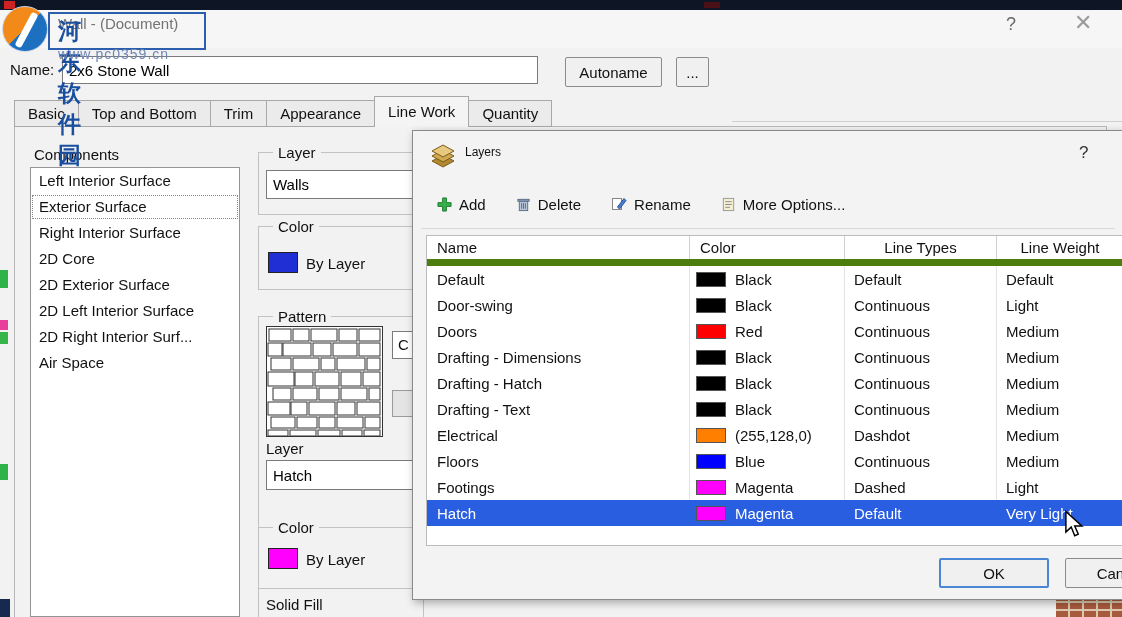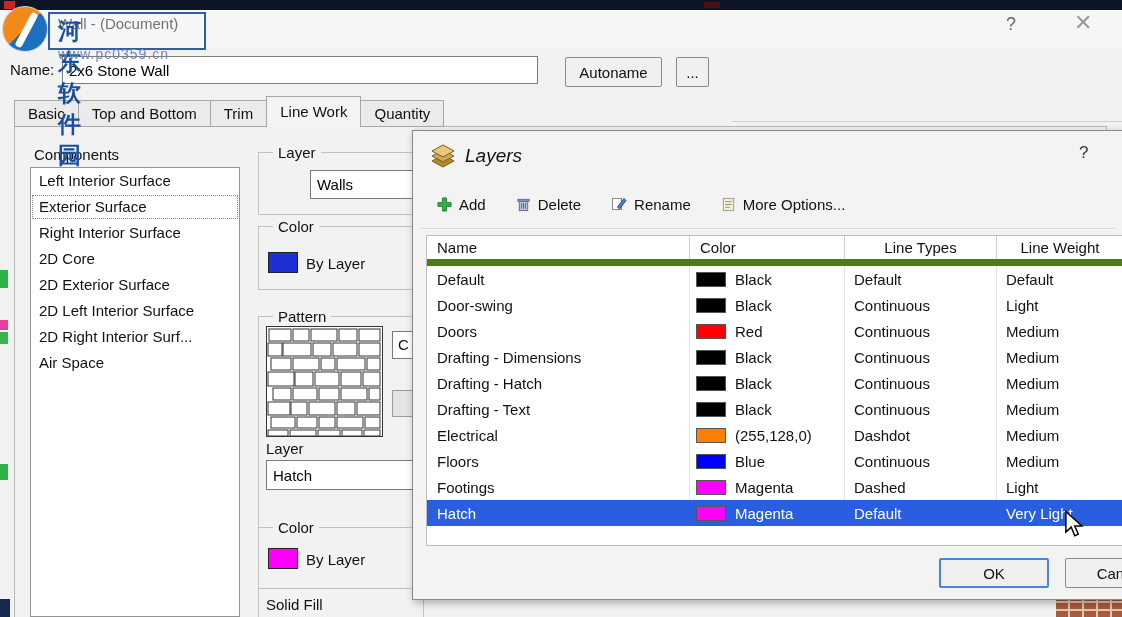--- a/index.html
+++ b/index.html
@@ -49,21 +49,21 @@
 
   
   .group { position:absolute; border:1px solid #c2c2c2; z-index:2; }
   .group .legend { position:absolute; left:14px; top:-9px; background:#f2f2f2; padding:0 5px; }
   .g-layer1 { left:258px; top:152px; width:166px; height:63px; }
   .g-color1 { left:258px; top:226px; width:166px; height:64px; }
   .g-pattern { left:258px; top:316px; width:166px; height:310px; }
   .g-color2 { left:258px; top:527px; width:166px; height:62px; z-index:2; }
 
   .field { position:absolute; background:#fff; border:1px solid #7a7a7a; padding-left:6px; font:15px "Liberation Sans", sans-serif; z-index:2; }
-  .walls-input { left:266px; top:170px; width:151px; height:29px;margin-left:44px; }
+  .walls-input { left:266px; top:170px; width:151px; height:29px; }
   .hatch-input { left:266px; top:460px; width:150px; height:30px; }
   .swatch { position:absolute; border:1px solid #222; z-index:2; }
   .swatch1 { left:268px; top:252px; width:30px; height:21px; }
   .swatch2 { left:268px; top:548px; width:30px; height:21px; }
   .bylayer1 { position:absolute; left:306px; top:255px; z-index:2; }
   .bylayer2 { position:absolute; left:306px; top:551px; z-index:2; }
   .pattern-box { position:absolute; left:266px; top:326px; width:117px; height:111px; border:1px solid #333; background:#fff; z-index:2; }
   .partial-combo { position:absolute; left:392px; top:331px; width:34px; height:28px; background:#fff; border:1px solid #7a7a7a; padding-left:5px; line-height:26px; z-index:2; }
   .partial-btn { position:absolute; left:392px; top:390px; width:34px; height:27px; background:#e4e4e4; border:1px solid #9a9a9a; z-index:2; }
   .layer2-label { position:absolute; left:266px; top:440px; z-index:2; }
@@ -77,21 +77,21 @@
   .s4 { top:464px; height:16px; background:#2db34a; }
   .s5 { top:599px; height:18px; width:10px; background:#16294e; }
   .brick { position:absolute; left:1056px; top:597px; width:66px; height:20px; z-index:6;
     background-image:
       repeating-linear-gradient(90deg, transparent 0 12px, #dcc9ae 12px 14px),
       repeating-linear-gradient(0deg, #a85a3c 0 6px, #dcc9ae 6px 8px); }
 
   
   .layers-dialog { position:absolute; left:412px; top:130px; width:712px; height:470px; background:#f3f3f3; border:1px solid #8a8a8a; box-shadow:2px 3px 8px rgba(0,0,0,.3); z-index:10; }
   .ld-icon { position:absolute; left:16px; top:11px; }
-  .ld-title { position:absolute; left:52px; top:14px; font-size:19px;font-style:italic; }
+  .ld-title { position:absolute; left:52px; top:14px; font-size:12px; }
   .ld-help { position:absolute; left:666px; top:12px; font-size:17px; color:#333; }
   .ld-toolbar { position:absolute; left:24px; top:55px; height:36px; display:flex; align-items:center; gap:30px; }
   .tool-btn { display:flex; align-items:center; gap:7px; cursor:default; }
   .ld-sep { position:absolute; left:8px; top:97px; width:694px; height:1px; background:#d8d8d8; }
 
   .ld-table { position:absolute; left:13px; top:104px; width:698px; height:311px; background:#fff; border:1px solid #bcbcbc; overflow:hidden; }
   .thead, .trow { display:grid; grid-template-columns:263px 155px 152px 1fr; align-items:stretch; }
   .thead { height:30px; border-bottom:7px solid #4d7c0f; }
   .thead > div { display:flex; align-items:center; border-right:1px solid #d0d0d0; }
   .thead > div:last-child { border-right:none; }
@@ -141,20 +141,21 @@
   <div class="btn more-btn">...</div>
 
   <div class="tabs">
 
       <div class="tab">Basic</div>
 
       <div class="tab">Top and Bottom</div>
 
       <div class="tab">Trim</div>
 
+      <div class="tab">Appearance</div>
 
       <div class="tab active">Line Work</div>
 
       <div class="tab">Quantity</div>
 
   </div>
 
   <div class="panel-border"></div>
   <div class="right-top-line"></div>
 

